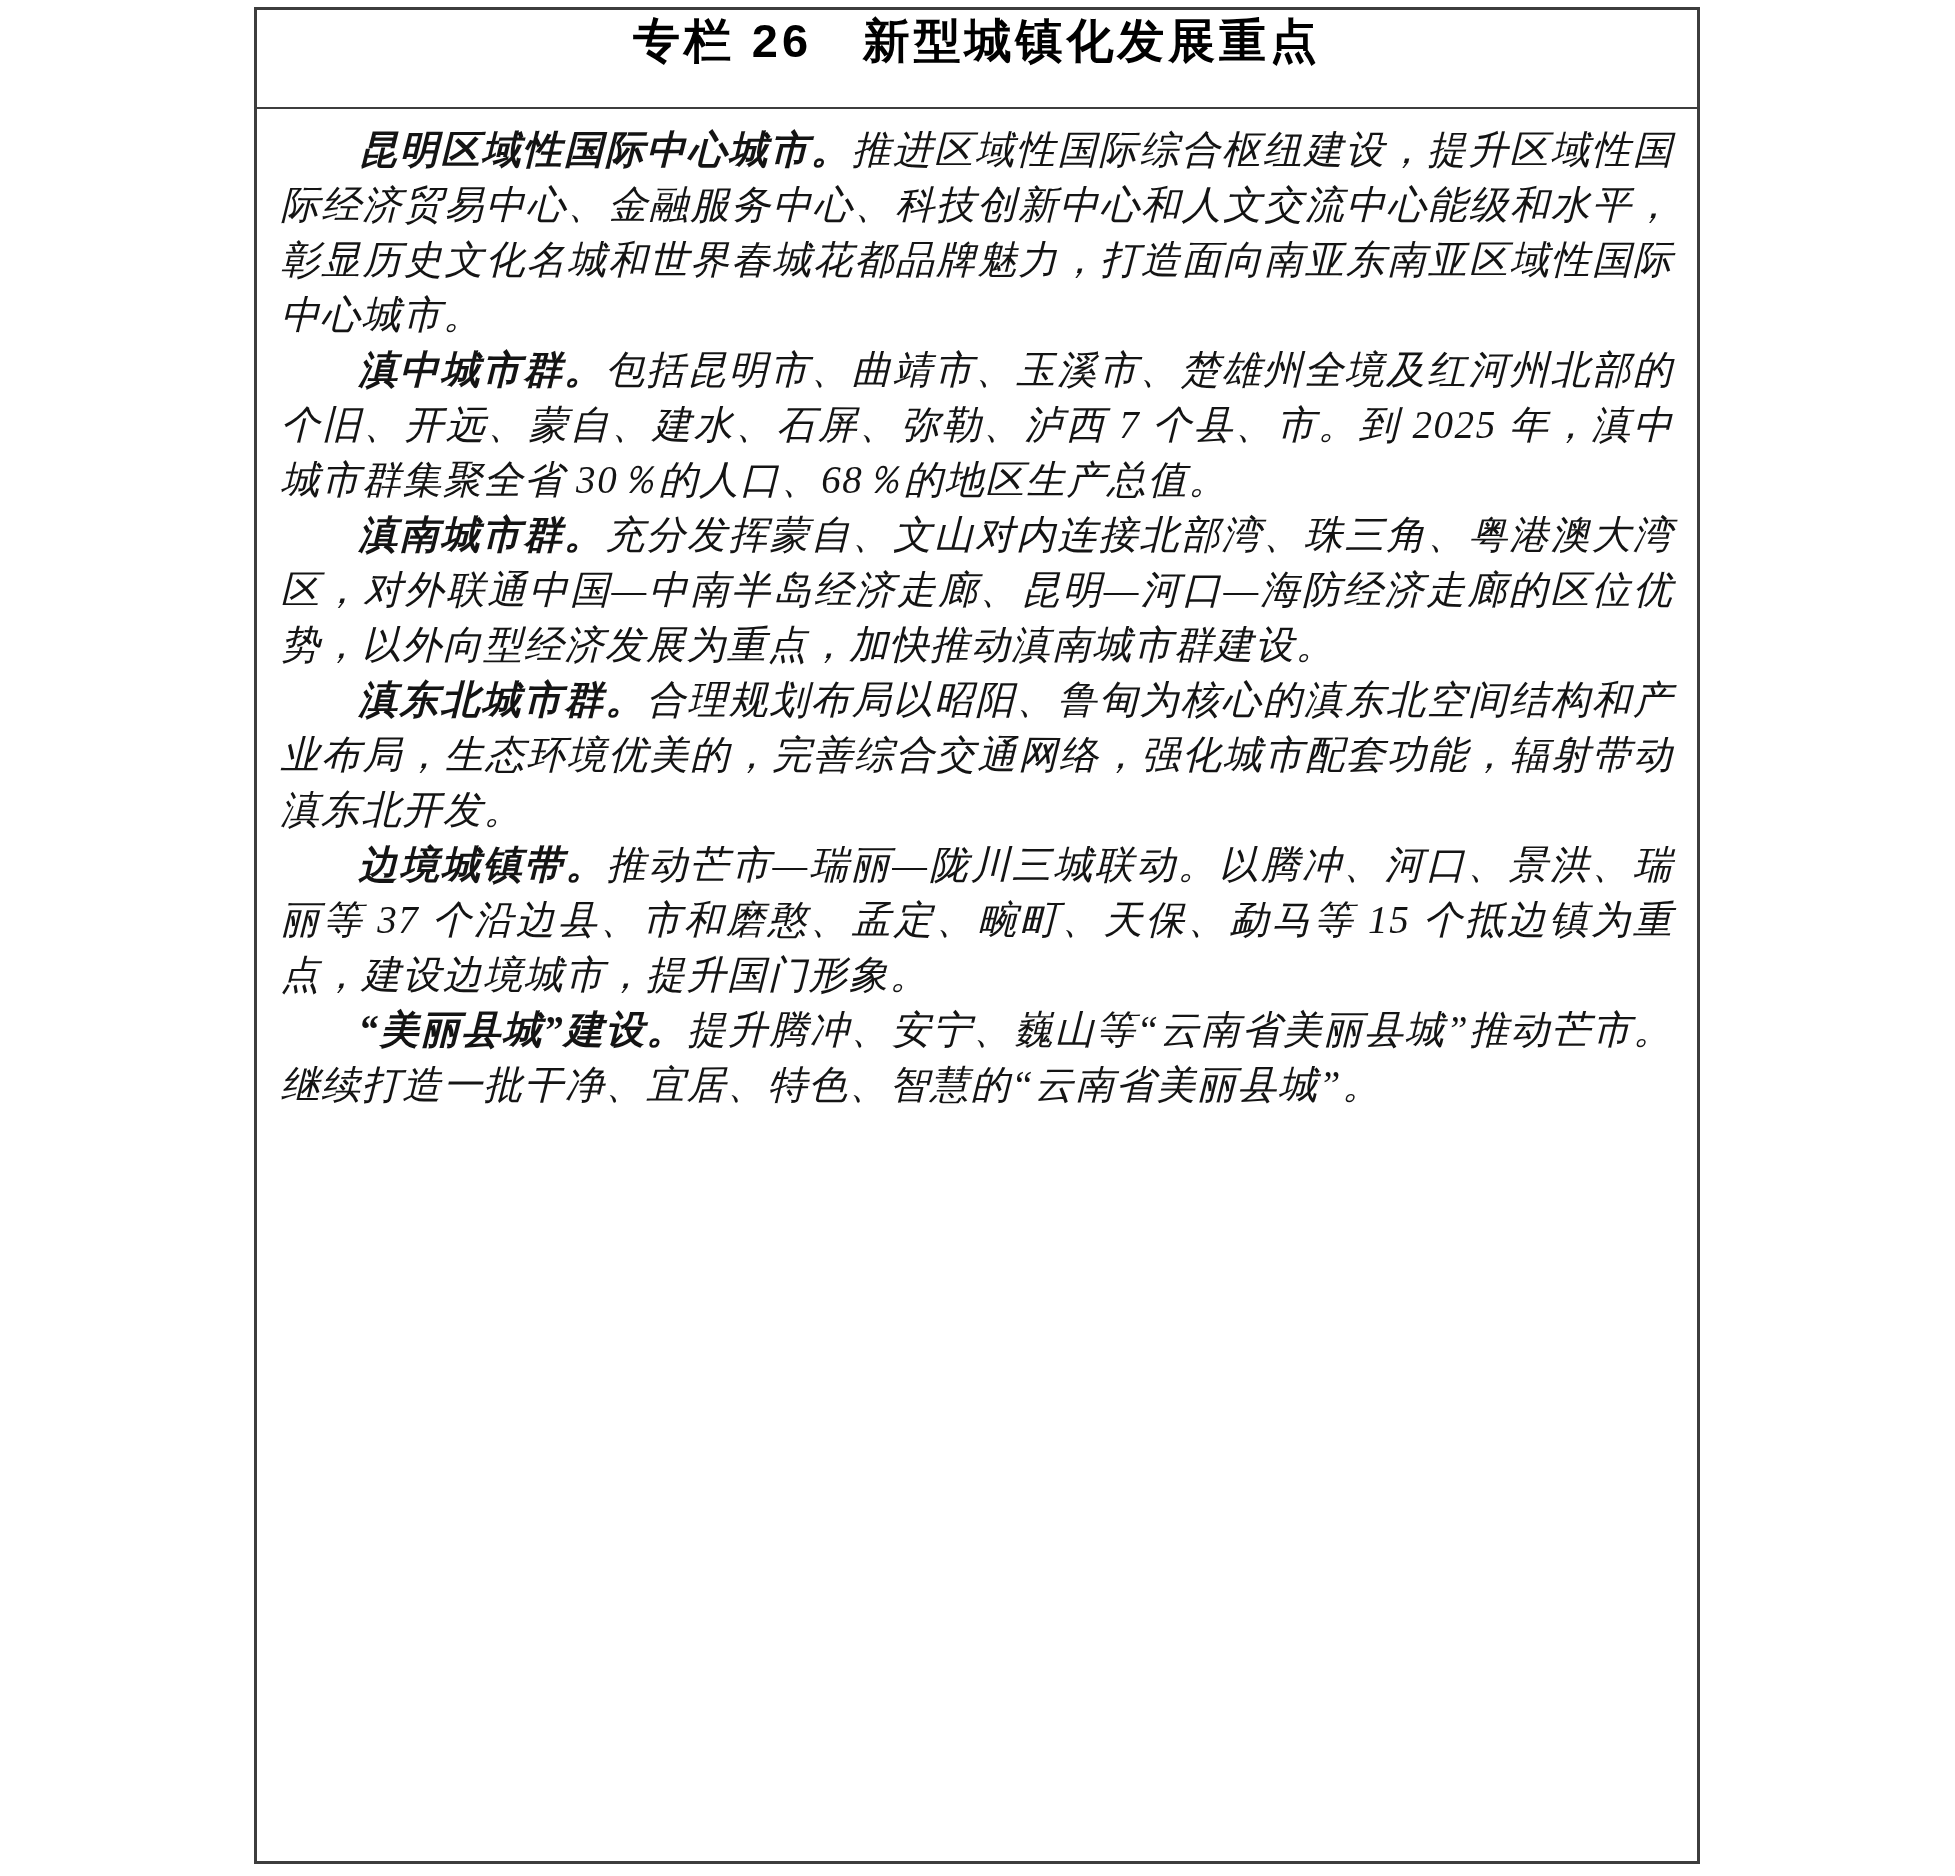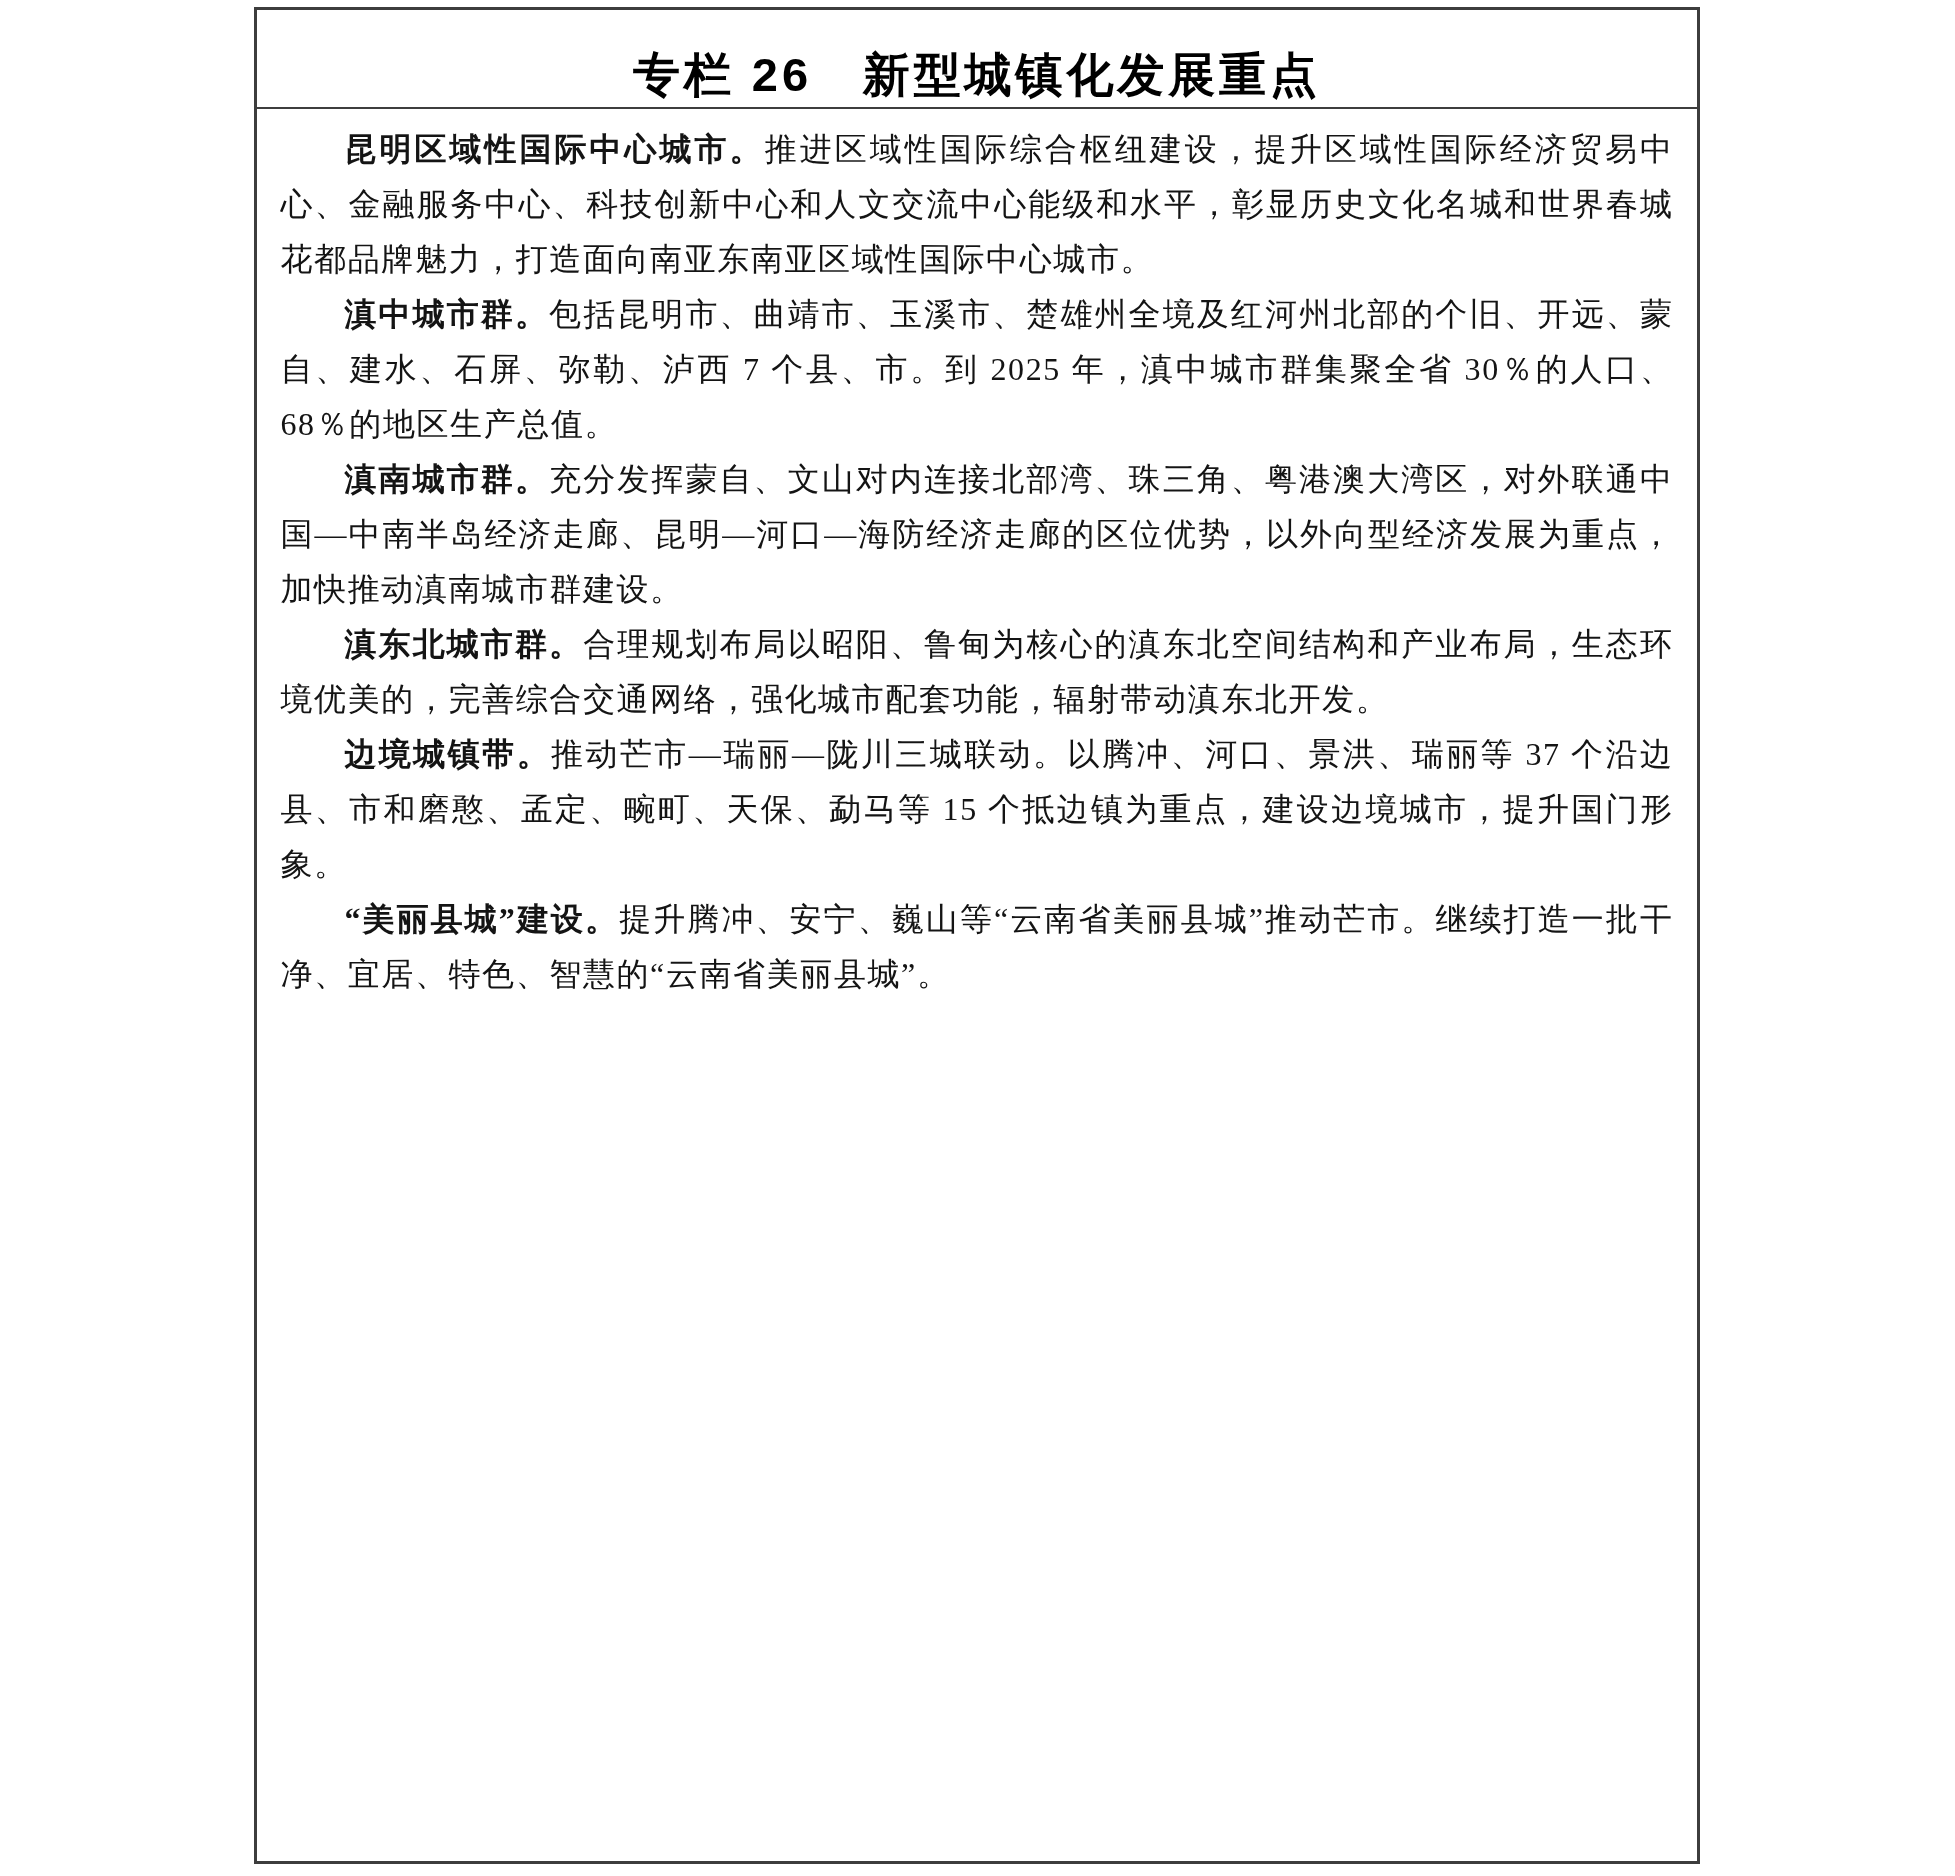--- a/index.html
+++ b/index.html
@@ -22,39 +22,40 @@
     height: 1857px;
     box-sizing: border-box;
     border: 3.1px solid #3d3d3d;
     background: #ffffff;
   }
   .panel-header {
     height: 99px;
     box-sizing: border-box;
     border-bottom: 2.3px solid #3d3d3d;
     display: flex;
-    align-items: flex-end;
+    align-items: flex-start;
     justify-content: center;
   }
   .panel-title {
     font-family: "Liberation Sans", sans-serif;
     font-weight: 700;
     font-size: 47px;
     letter-spacing: 3.9px;
     color: #000000;
     white-space: nowrap;
   }
   .panel-body {
     box-sizing: border-box;
     padding: 12.5px 23.5px 0 23.5px;
-    font-size: 32px;
+    font-size: 39px;
     line-height: 55px;
     letter-spacing: 1.6px;
     text-align: justify;
     text-justify: inter-character;
+    font-style: italic;
   }
   p.para {
     margin: 0;
     padding: 0;
     text-indent: 2em;
   }
   .lead {
     font-weight: 700;
   }
 </style>

